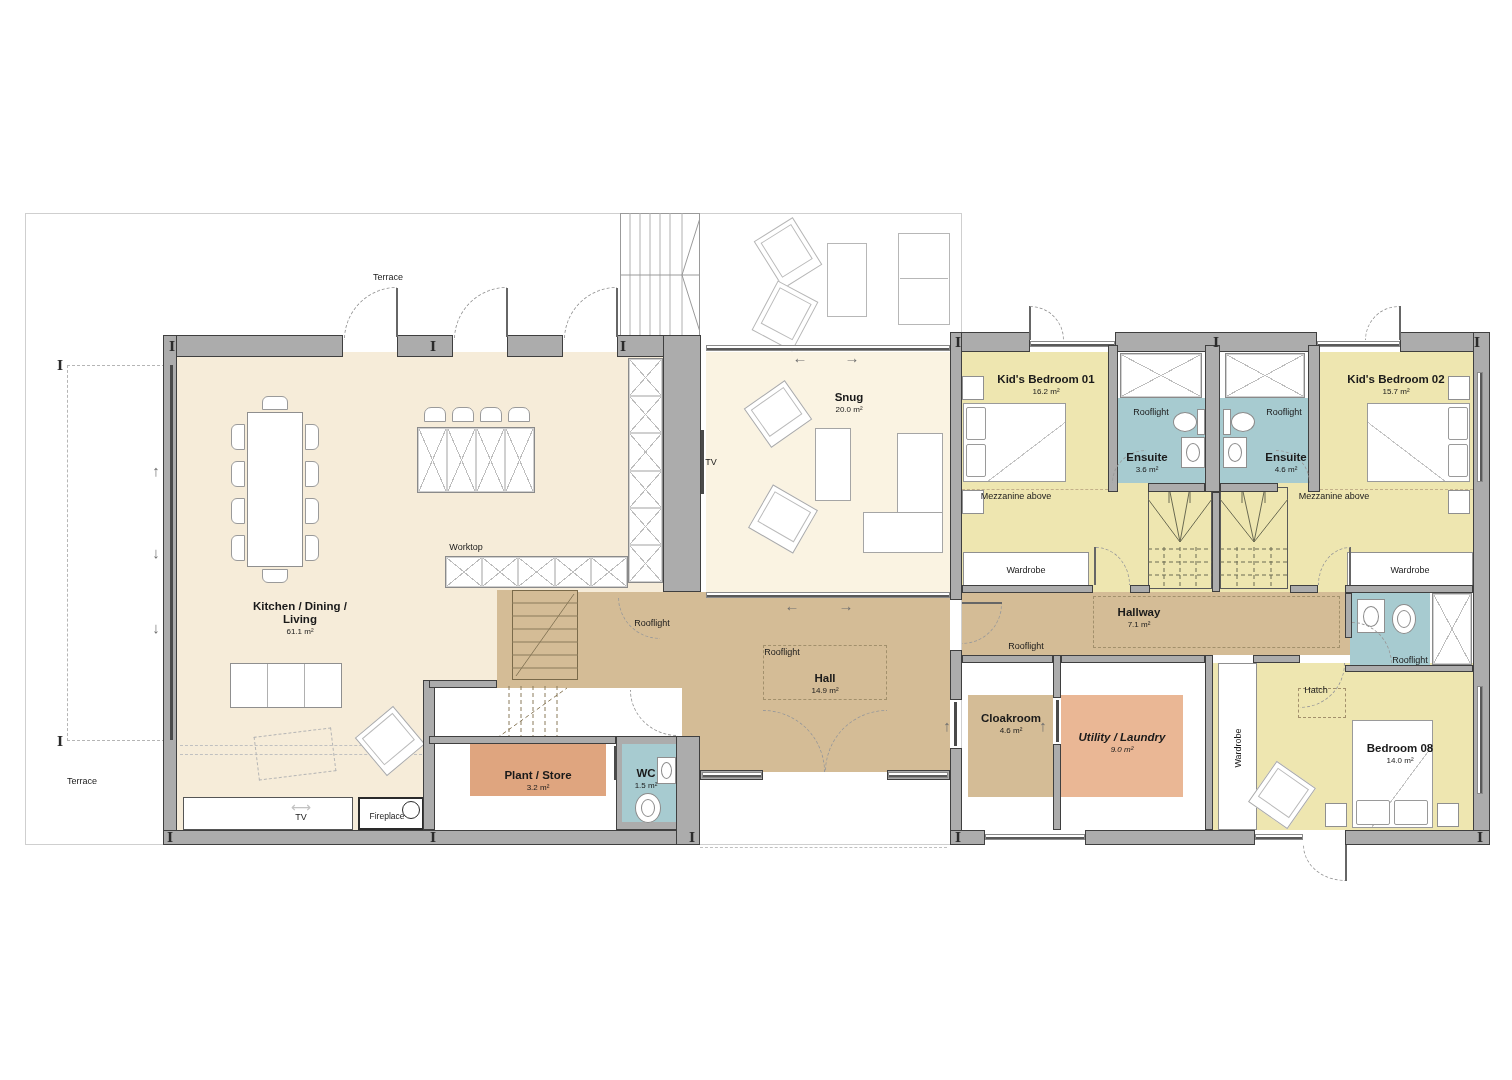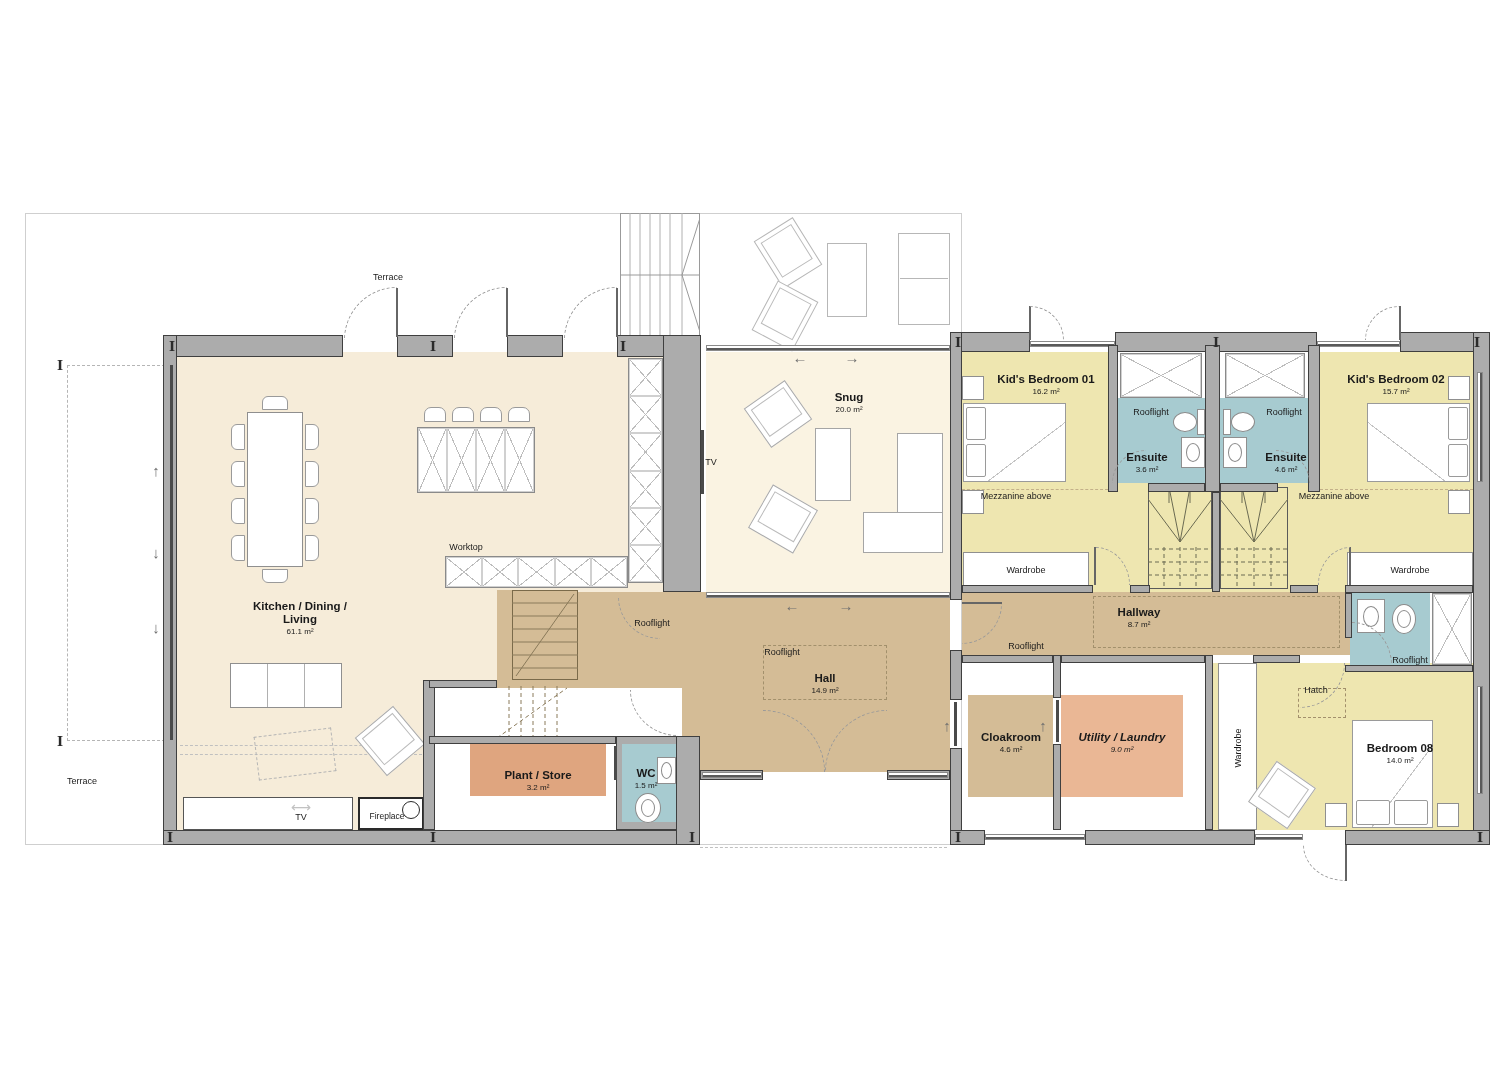--- a/index.html
+++ b/index.html
@@ -452,21 +452,21 @@
   <div class="rlabel" style="left:849px;top:403px;">
     <div class="rname">Snug</div>
     <div class="rarea">20.0 m²</div>
   </div>
   <div class="rlabel" style="left:825px;top:684px;">
     <div class="rname">Hall</div>
     <div class="rarea">14.9 m²</div>
   </div>
   <div class="rlabel" style="left:1139px;top:618px;">
     <div class="rname">Hallway</div>
-    <div class="rarea">8.7 m²</div>
+    <div class="rarea">7.1 m²</div>
   </div>
   <div class="rlabel" style="left:1046px;top:385px;">
     <div class="rname">Kid's Bedroom 01</div>
     <div class="rarea">16.2 m²</div>
   </div>
   <div class="rlabel" style="left:1396px;top:385px;">
     <div class="rname">Kid's Bedroom 02</div>
     <div class="rarea">15.7 m²</div>
   </div>
   <div class="rlabel" style="left:1147px;top:463px;">
@@ -474,21 +474,21 @@
     <div class="rarea">3.6 m²</div>
   </div>
   <div class="rlabel" style="left:1286px;top:463px;">
     <div class="rname">Ensuite</div>
     <div class="rarea">4.6 m²</div>
   </div>
   <div class="rlabel" style="left:1400px;top:754px;">
     <div class="rname">Bedroom 08</div>
     <div class="rarea">14.0 m²</div>
   </div>
-  <div class="rlabel" style="left:1011px;top:743px;text-align:center;">
+  <div class="rlabel" style="left:1011px;top:724px;text-align:center;">
     <div class="rname">Cloakroom</div>
     <div class="rarea">4.6 m²</div>
   </div>
   <div class="rlabel" style="left:1122px;top:743px;font-style:italic;">
     <div class="rname">Utility / Laundry</div>
     <div class="rarea">9.0 m²</div>
   </div>
   <div class="rlabel" style="left:538px;top:781px;">
     <div class="rname">Plant / Store</div>
     <div class="rarea">3.2 m²</div>

